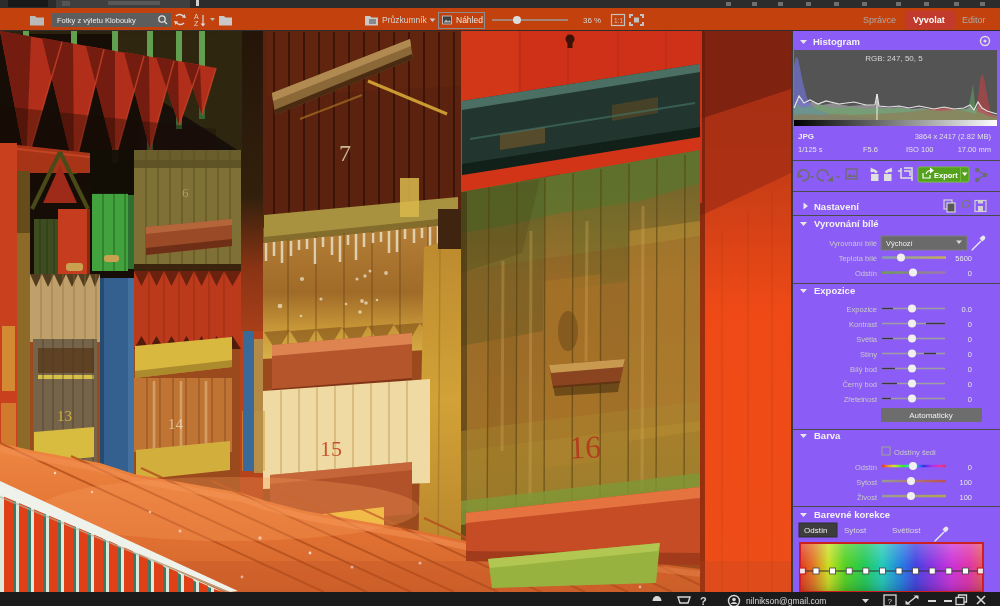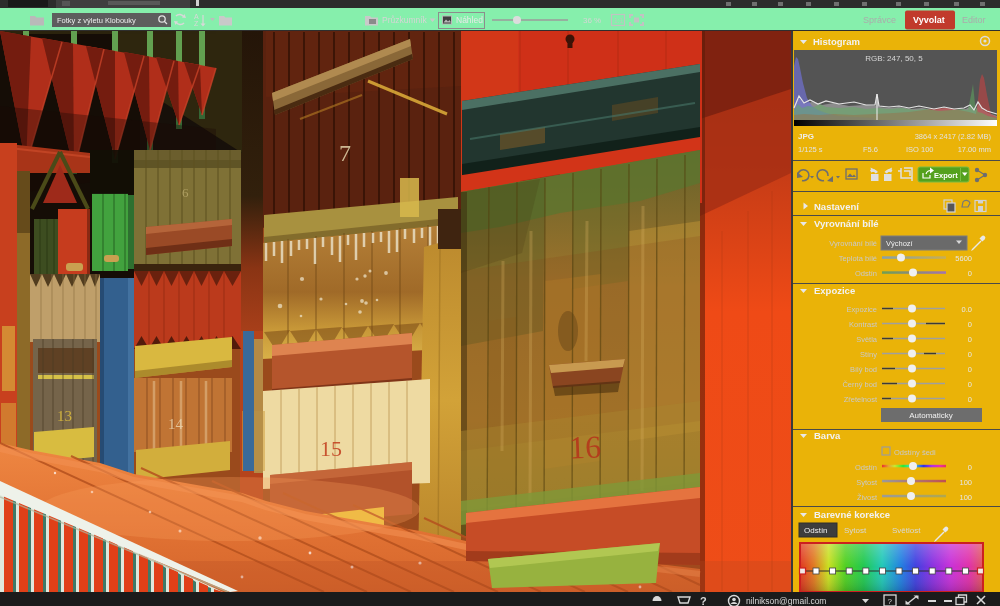--- a/index.html
+++ b/index.html
@@ -1,21 +1,21 @@
 <!DOCTYPE html>
 <html><head>
 <meta charset="utf-8">
 <style>
 html,body{margin:0;padding:0;background:#1b1b1b;}
 body{width:1000px;height:606px;overflow:hidden;position:relative;font-family:"Liberation Sans",sans-serif;-webkit-font-smoothing:antialiased;}
 .abs{position:absolute;}
 #topstrip{left:0;top:0;width:1000px;height:8px;background:#2c2c2c;}
-#toolbar{left:0;top:8px;width:1000px;height:23px;background:#86efac;border-bottom:1px solid #2e2e2e;box-sizing:border-box;}
+#toolbar{left:0;top:8px;width:1000px;height:23px;background:#c2410c;border-bottom:1px solid #2e2e2e;box-sizing:border-box;}
 #photo{left:0;top:31px;}
-#panel{left:791px;top:31px;width:209px;height:561px;background:#eab308;border-left:2px solid #3a3a3a;box-sizing:border-box;overflow:hidden;}
+#panel{left:791px;top:31px;width:209px;height:561px;background:#8b5cf6;border-left:2px solid #3a3a3a;box-sizing:border-box;overflow:hidden;}
 #taskbar{left:0;top:592px;width:1000px;height:14px;background:#1b1b1b;}
 </style>
 </head>
 <body>
 
 <div class="abs" id="topstrip">
   <div class="abs" style="left:8px;top:0;width:40px;height:7px;background:#191919;"></div>
   <div class="abs" style="left:56px;top:0;width:134px;height:8px;background:#3f3f3f;"></div>
   <div class="abs" style="left:108px;top:1px;width:52px;height:4px;background:#585858;"></div>
   <div class="abs" style="left:62px;top:1px;width:8px;height:5px;background:#555;"></div>

